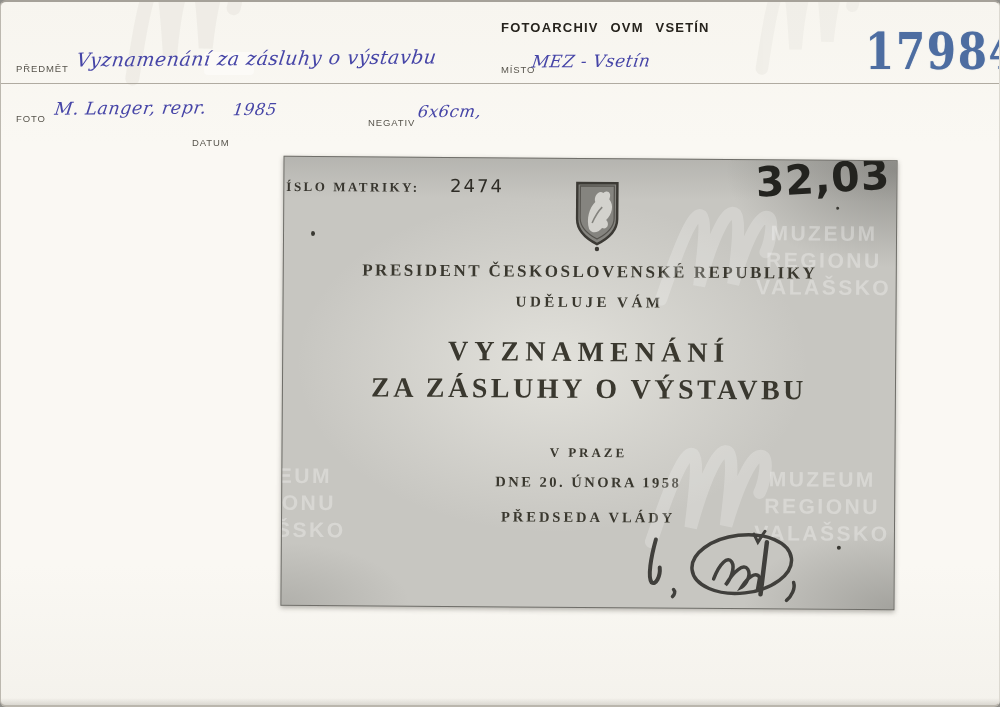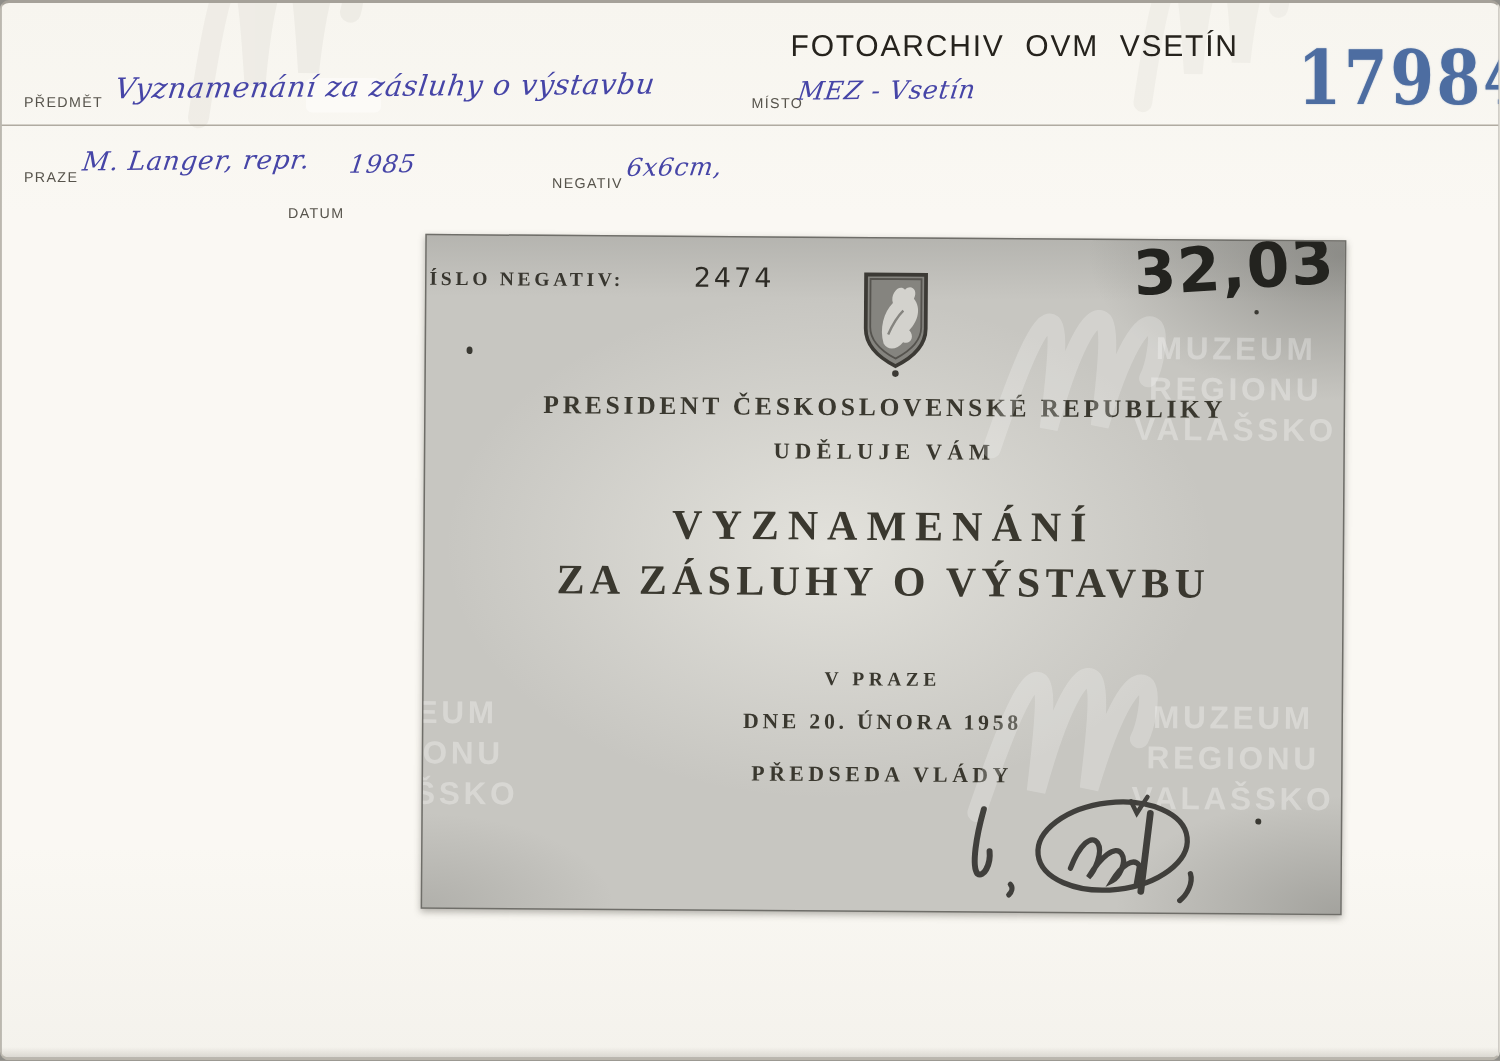--- a/index.html
+++ b/index.html
@@ -22,23 +22,22 @@
     background:linear-gradient(to bottom, rgba(125,121,112,0), rgba(125,121,112,0.22));
     pointer-events:none;
   }
   
   .corner-m{position:absolute;pointer-events:none;}
   .corner-m.tl{left:88px;top:-54px;transform:rotate(-10deg);opacity:.6;}
   .corner-m.tr{left:722px;top:-50px;transform:rotate(-10deg);opacity:.5;}
 
   .header-title{
     position:absolute;left:500px;top:18px;
-    font-size:20px;font-weight:normal;letter-spacing:1.2px;word-spacing:7px;
+    font-size:13px;font-weight:bold;letter-spacing:1.2px;word-spacing:7px;
     color:#26231d;
-    margin-left:26px;
   }
   .inv-number{
     position:absolute;left:864px;top:25px;
     font-family:"DejaVu Serif", serif;font-weight:bold;
     font-size:50px;line-height:1;letter-spacing:2px;color:#4d6da1;
     transform:scaleX(.84);transform-origin:left top;
     text-shadow:0 0 1px rgba(77,109,161,.55);
   }
   .field-label{
     position:absolute;font-size:9.5px;letter-spacing:.9px;color:#57544c;
@@ -85,21 +84,21 @@
   }
   .matriky{
     position:absolute;left:2px;top:17px;white-space:nowrap;
     color:#38362f;
   }
   .matriky .m-label{
     font-family:"Liberation Serif", serif;font-size:13px;font-weight:bold;letter-spacing:2.5px;
   }
   .matriky .m-num{
     font-family:"DejaVu Sans", sans-serif;font-size:18px;letter-spacing:2px;
-    margin-left:42px;color:#2e2c26;
+    margin-left:26px;color:#2e2c26;
   }
   .price{
     position:absolute;right:6px;top:-6px;
     font-family:"DejaVu Sans", sans-serif;font-weight:bold;font-size:41px;
     letter-spacing:1px;color:#23231f;transform:rotate(-4deg);
   }
   .arms{position:absolute;left:290px;top:22px;}
   .cert{
     position:absolute;left:0;right:0;text-align:center;
     font-family:"Liberation Serif", serif;font-weight:bold;color:#3a382f;
@@ -150,33 +149,33 @@
   <div class="erase-patch"></div>
 
   <span class="field-label lbl-predmet">PŘEDMĚT</span>
   <span class="hand val-predmet">Vyznamenání za zásluhy o výstavbu</span>
 
   <span class="field-label lbl-misto">MÍSTO</span>
   <span class="hand val-misto">MEZ - Vsetín</span>
 
   <div class="rule"></div>
 
-  <span class="field-label lbl-foto">PRAZE</span>
+  <span class="field-label lbl-foto">FOTO</span>
   <span class="hand val-foto">M. Langer, repr.</span>
 
   <span class="field-label lbl-datum">DATUM</span>
   <span class="hand val-datum">1985</span>
 
   <span class="field-label lbl-negativ">NEGATIV</span>
   <span class="hand val-negativ">6x6cm,</span>
 
   <div class="photo">
 
     <div class="matriky">
-      <span class="m-label">ÍSLO NEGATIV:</span>
+      <span class="m-label">ÍSLO MATRIKY:</span>
       <span class="m-num">2474</span>
     </div>
 
     <div class="price">32,03</div>
 
     <svg class="arms" width="46" height="72" viewBox="0 0 46 72">
       <path d="M3,2 h40 v36 q0,15 -20,25 q-20,-10 -20,-25 z" fill="#85847f" stroke="#3c3a35" stroke-width="2.5"></path>
       <path d="M6,5 h34 v32 q0,12 -17,21 q-17,-9 -17,-21 z" fill="none" stroke="#55534e" stroke-width="1.2"></path>
       <path d="M15,48 C12,38 15,27 21,21 C19,15 25,8 29,12 C33,8 38,12 35,18 C40,24 38,33 32,39 C36,43 33,49 28,47 C24,52 18,53 15,48 Z" fill="#d3d2cd"></path>
       <path d="M18,42 C21,35 24,30 28,26" stroke="#85847f" stroke-width="1.6" fill="none"></path>

